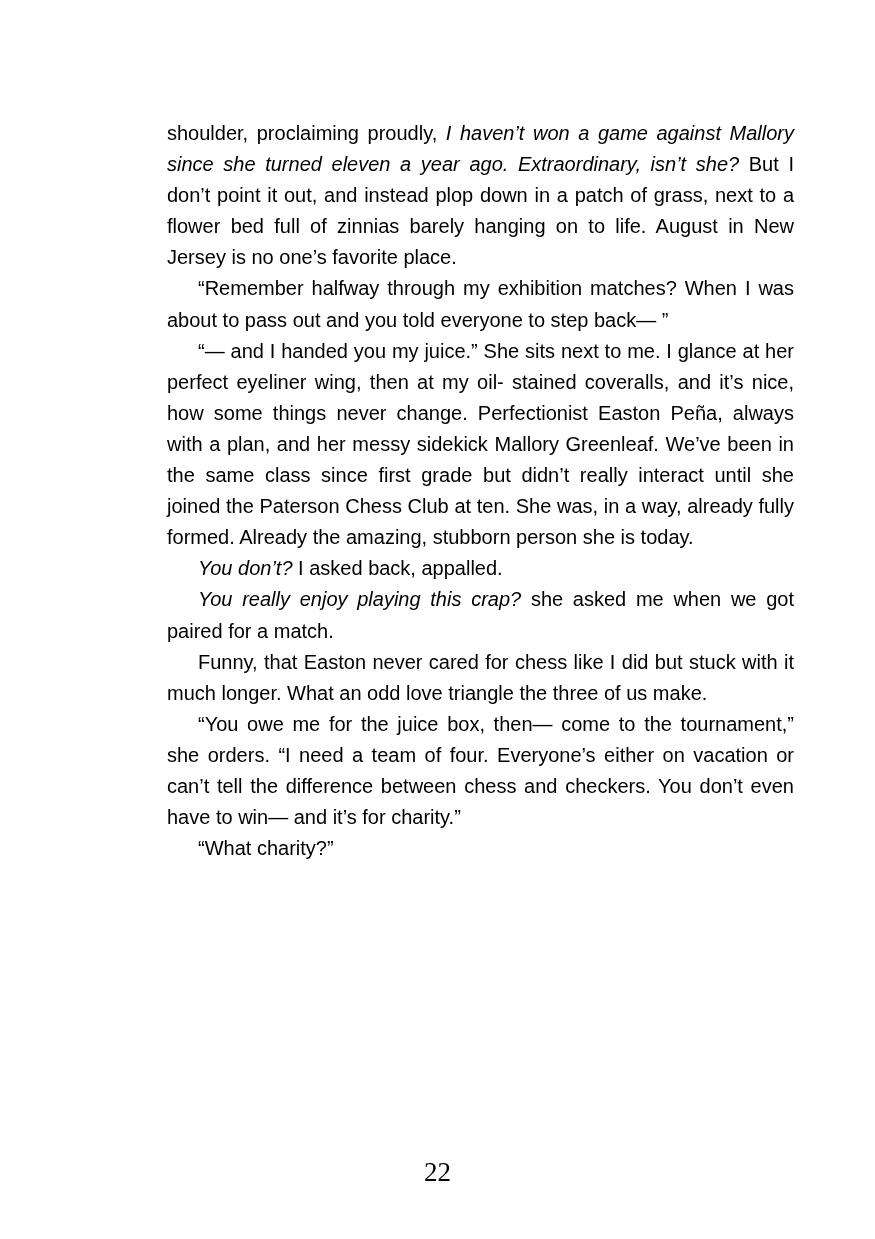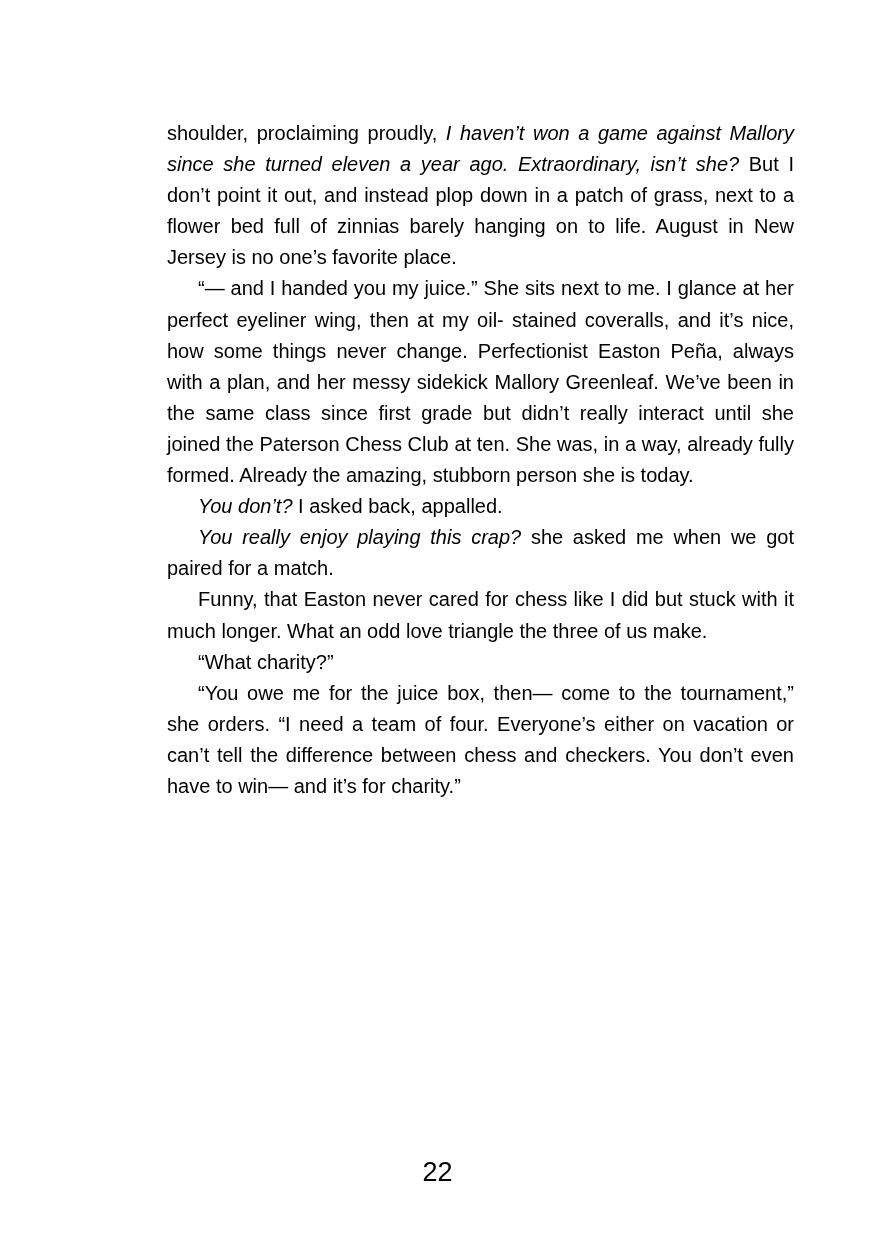--- a/index.html
+++ b/index.html
@@ -40,33 +40,34 @@
   }
   .italic {
     font-style: italic;
   }
   .page-number {
     position: absolute;
     top: 1157px;
     left: 0;
     width: 875px;
     text-align: center;
-    font-family: Liberation Sans, sans-serif;
+    font-family: Liberation Serif, serif;
     font-size: 27px;
     line-height: 30px;
     color: #000000;
   }
 </style>
 </head>
 <body>
 
 <div class="book-page">
   <div class="text-block">
       <p><span>shoulder, proclaiming proudly, </span><span class="italic">I haven’t won a game against Mallory since she turned eleven a year ago. Extraordinary, isn’t she?</span><span> But I don’t point it out, and instead plop down in a patch of grass, next to a flower bed full of zinnias barely hanging on to life. August in New Jersey is no one’s favorite place.</span></p>
+      <p class="indent"><span>“Remember halfway through my exhibition matches? When I was about to pass out and you told everyone to step back— ”</span></p>
       <p class="indent"><span>“— and I handed you my juice.” She sits next to me. I glance at her perfect eyeliner wing, then at my oil- stained coveralls, and it’s nice, how some things never change. Perfectionist Easton Peña, always with a plan, and her messy sidekick Mallory Greenleaf. We’ve been in the same class since first grade but didn’t really interact until she joined the Paterson Chess Club at ten. She was, in a way, already fully formed. Already the amazing, stubborn person she is today.</span></p>
       <p class="indent"><span class="italic">You don’t?</span><span> I asked back, appalled.</span></p>
       <p class="indent"><span class="italic">You really enjoy playing this crap?</span><span> she asked me when we got paired for a match.</span></p>
       <p class="indent"><span>Funny, that Easton never cared for chess like I did but stuck with it much longer. What an odd love triangle the three of us make.</span></p>
+      <p class="indent"><span>“You owe me for the juice box, then— come to the tournament,” she orders. “I need a team of four. Everyone’s either on vacation or can’t tell the difference between chess and checkers. You don’t even have to win— and it’s for charity.”</span></p>
       <p class="indent"><span>“What charity?”</span></p>
-      <p class="indent"><span>“You owe me for the juice box, then— come to the tournament,” she orders. “I need a team of four. Everyone’s either on vacation or can’t tell the difference between chess and checkers. You don’t even have to win— and it’s for charity.”</span></p>
     </div>
   <div class="page-number">22</div>
 </div>
 
 </body></html>

